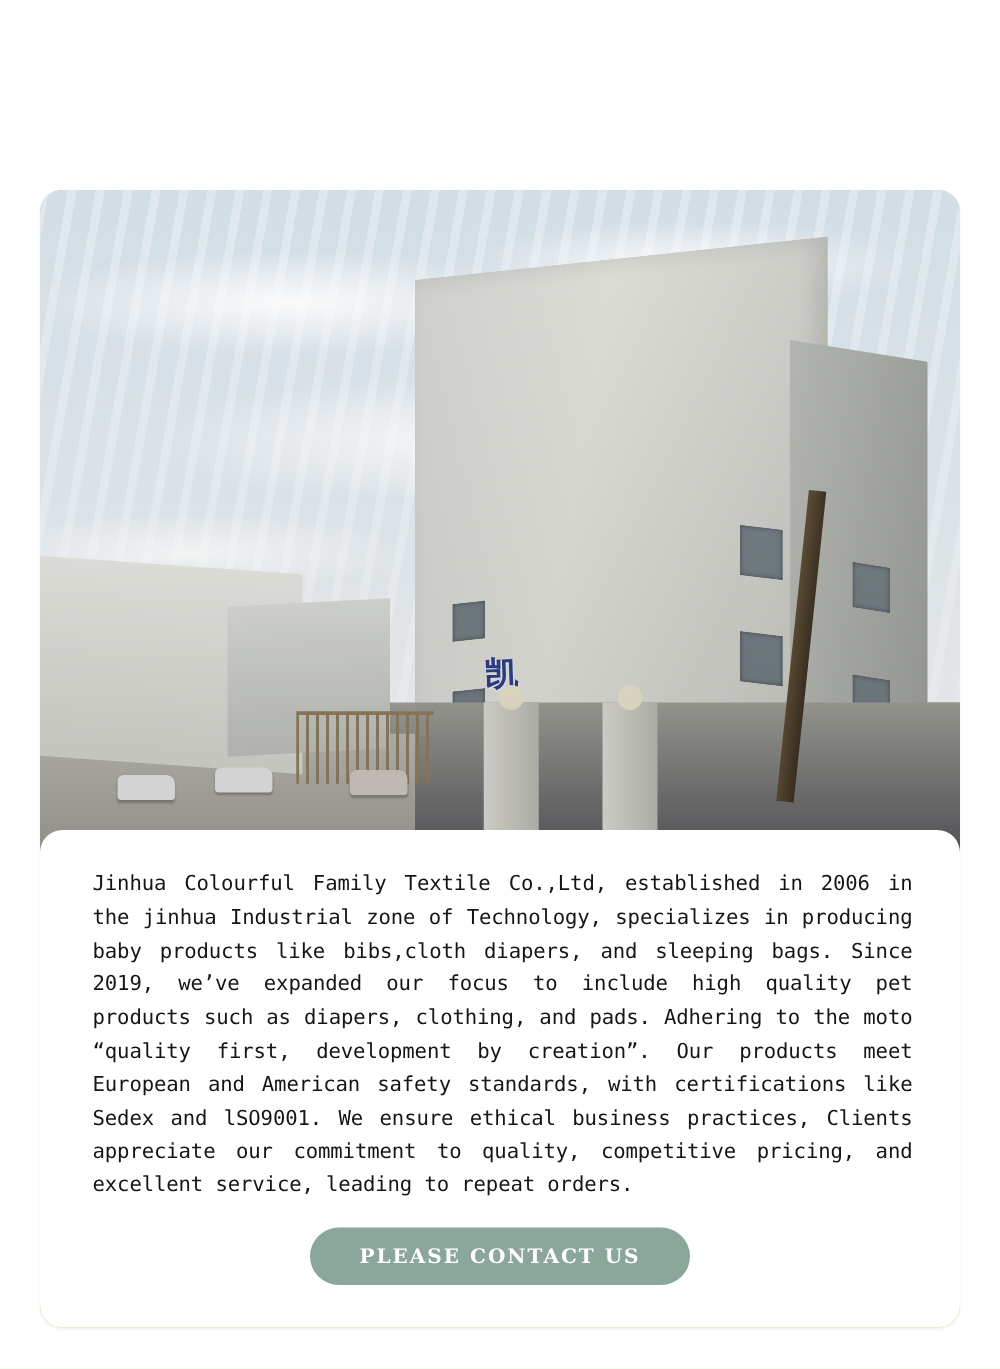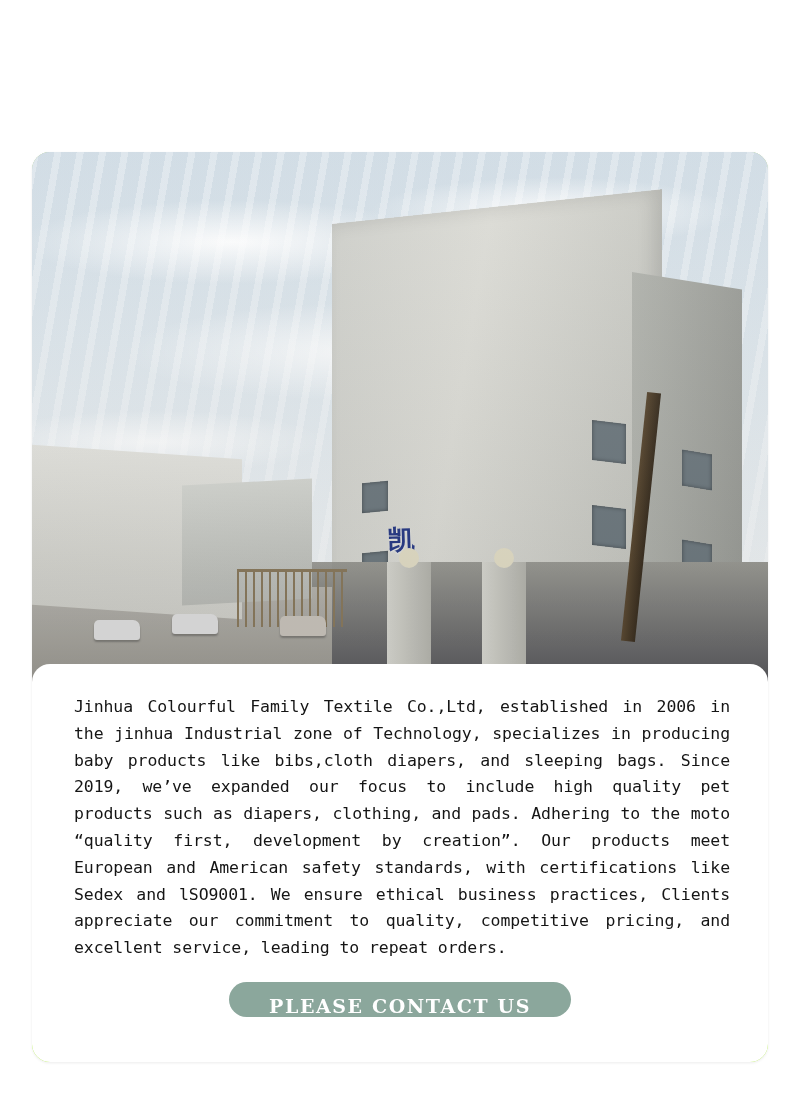--- a/index.html
+++ b/index.html
@@ -252,23 +252,23 @@
     top: 318px;
     width: 736px;
     text-align: center;
   }
   .contact-btn {
     display: inline-block;
     background: #8ba79c;
     color: #ffffff;
     font-family: "DejaVu Serif", serif;
     font-weight: bold;
-    font-size: 19px;
+    font-size: 16px;
     letter-spacing: 1.6px;
-    padding: 13px 40px 0 40px;
+    padding: 13px 40px 14px 40px;
     border-radius: 26px;
     border: none;
     cursor: pointer;
   }
 </style>
 </head>
 <body>
 
 <div class="page">
 

